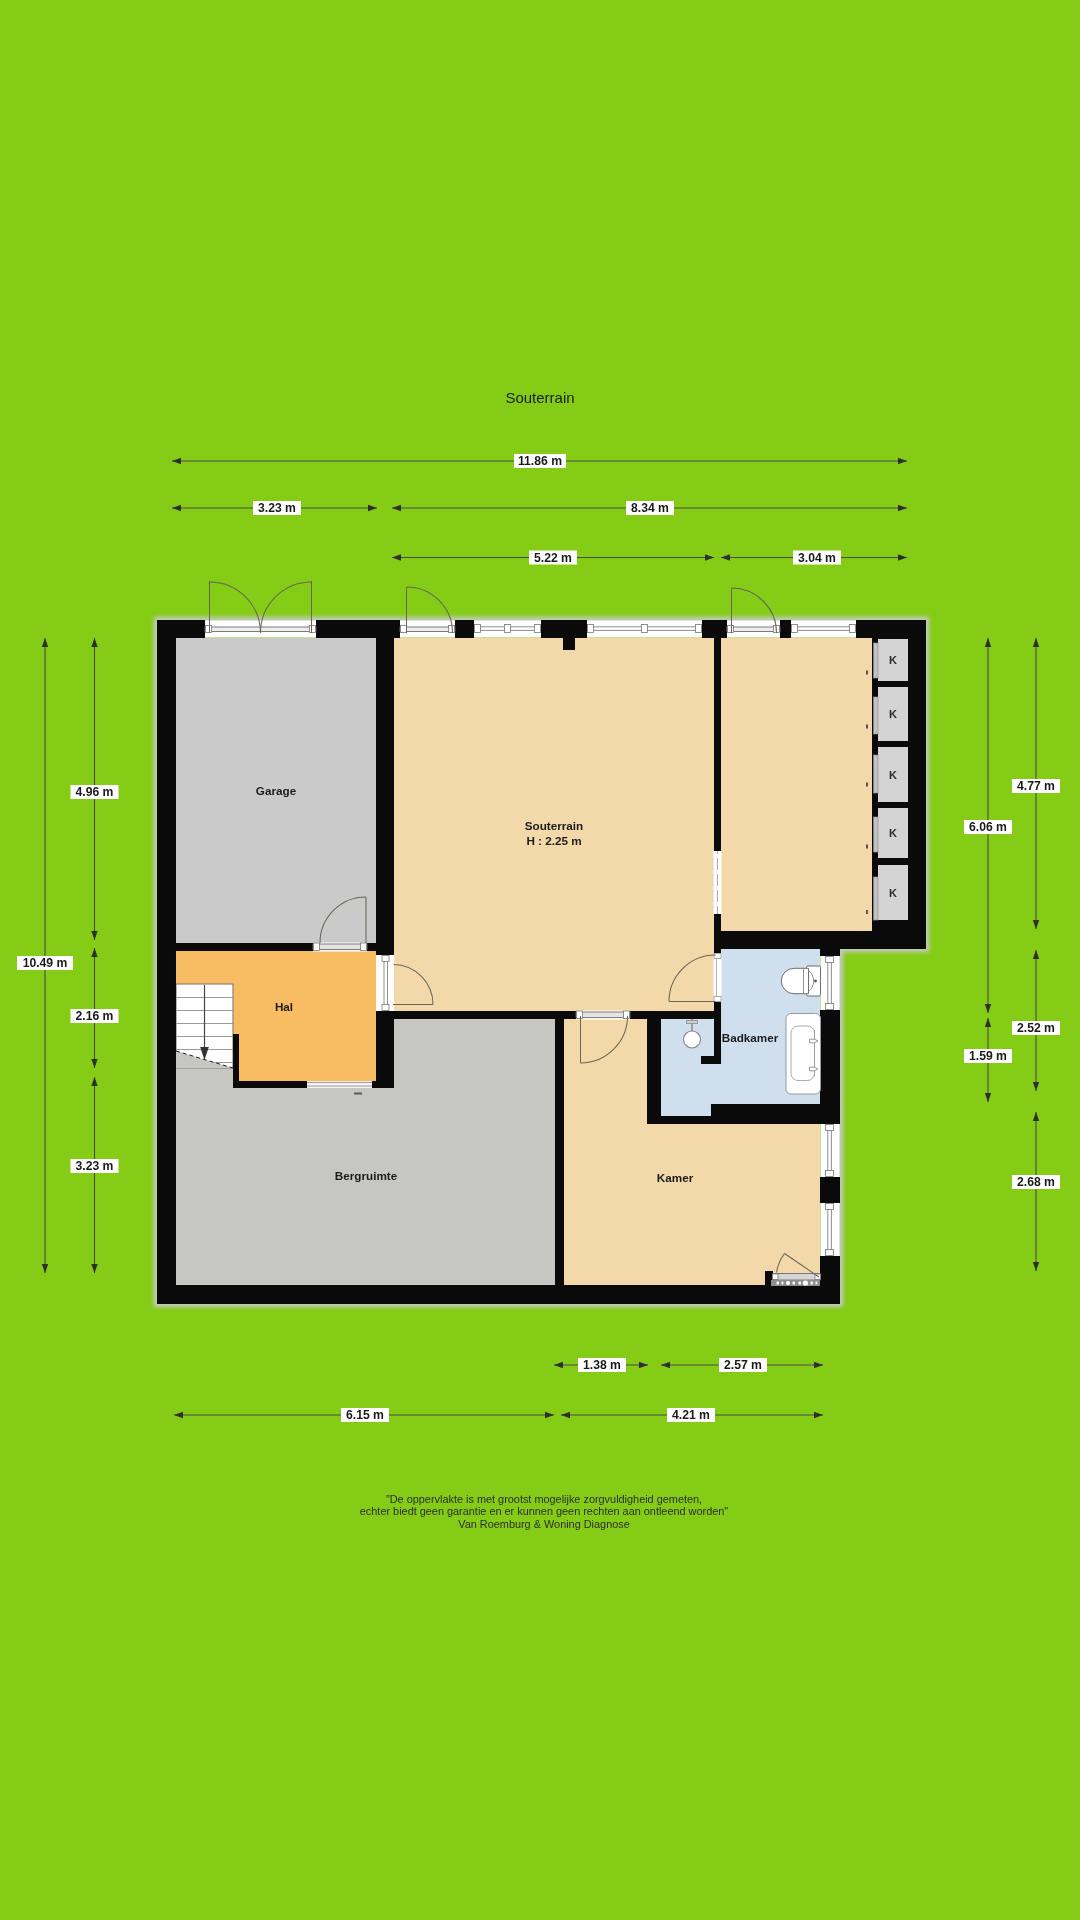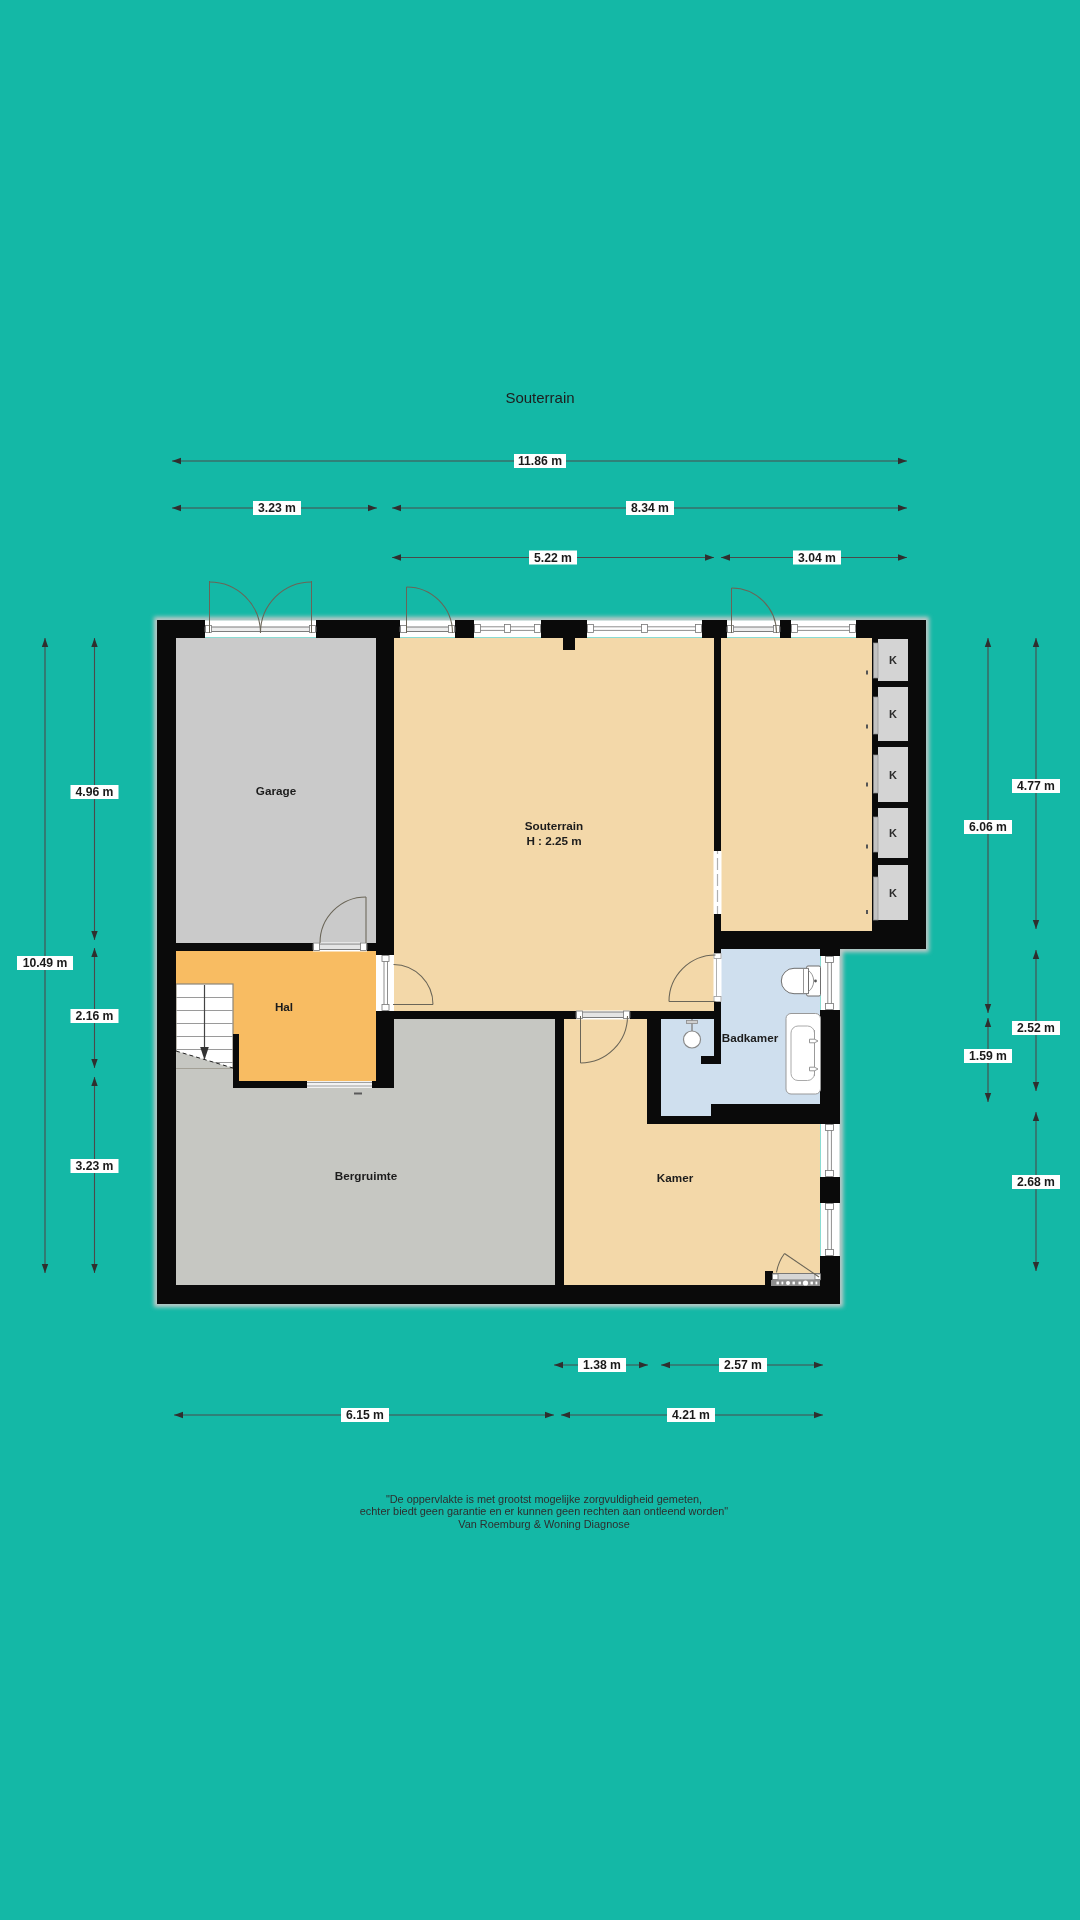--- a/index.html
+++ b/index.html
@@ -1,16 +1,16 @@
 <!DOCTYPE html>
 <html><head>
 <meta charset="utf-8">
 <style>
   html,body{margin:0;padding:0;background:#ffffff;}
-  #page{position:relative;width:1080px;height:1920px;background:#14b8a6;overflow:hidden;
+  #page{position:relative;width:1080px;height:1920px;background:#84cc16;overflow:hidden;
         font-family:"Liberation Sans", sans-serif;}
   svg{position:absolute;left:0;top:0;}
   text{font-family:"Liberation Sans", sans-serif;}
 </style>
 </head>
 <body>
 <div id="page">
 <svg width="1080" height="1920" viewBox="0 0 1080 1920">
 
 <text x="540" y="403" font-size="15" fill="#1d1d1d" text-anchor="middle">Souterrain</text>

